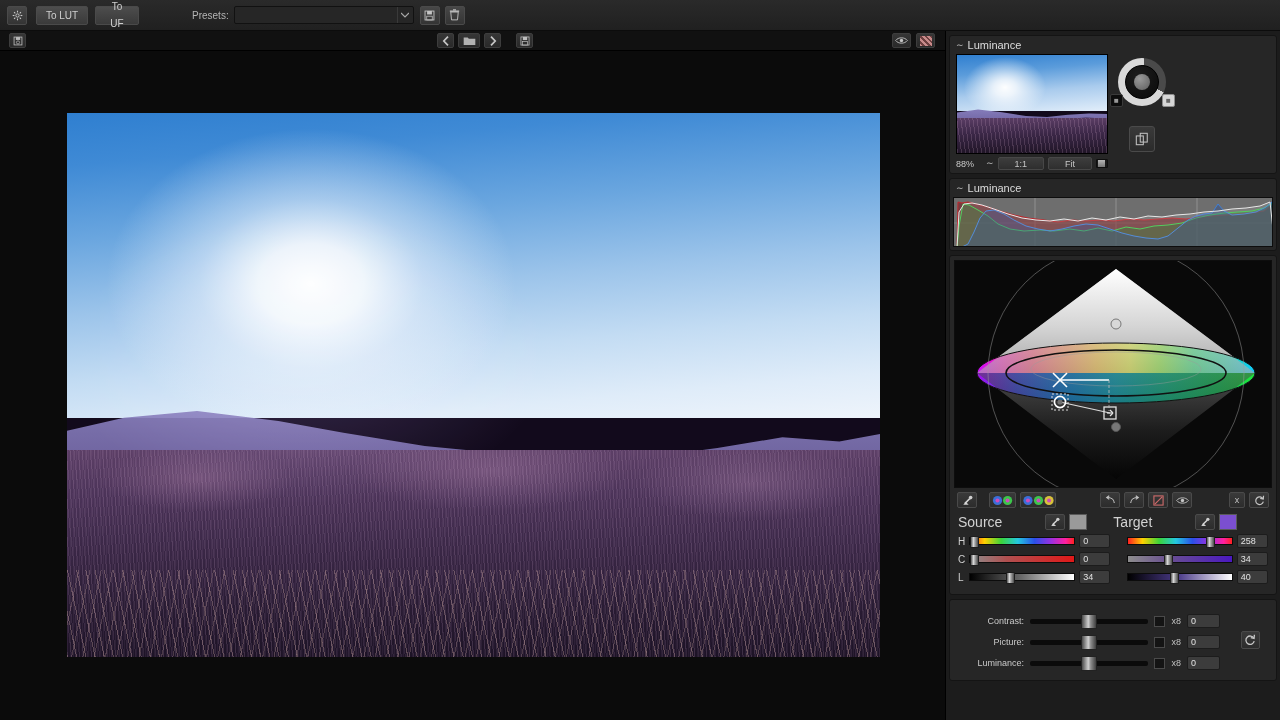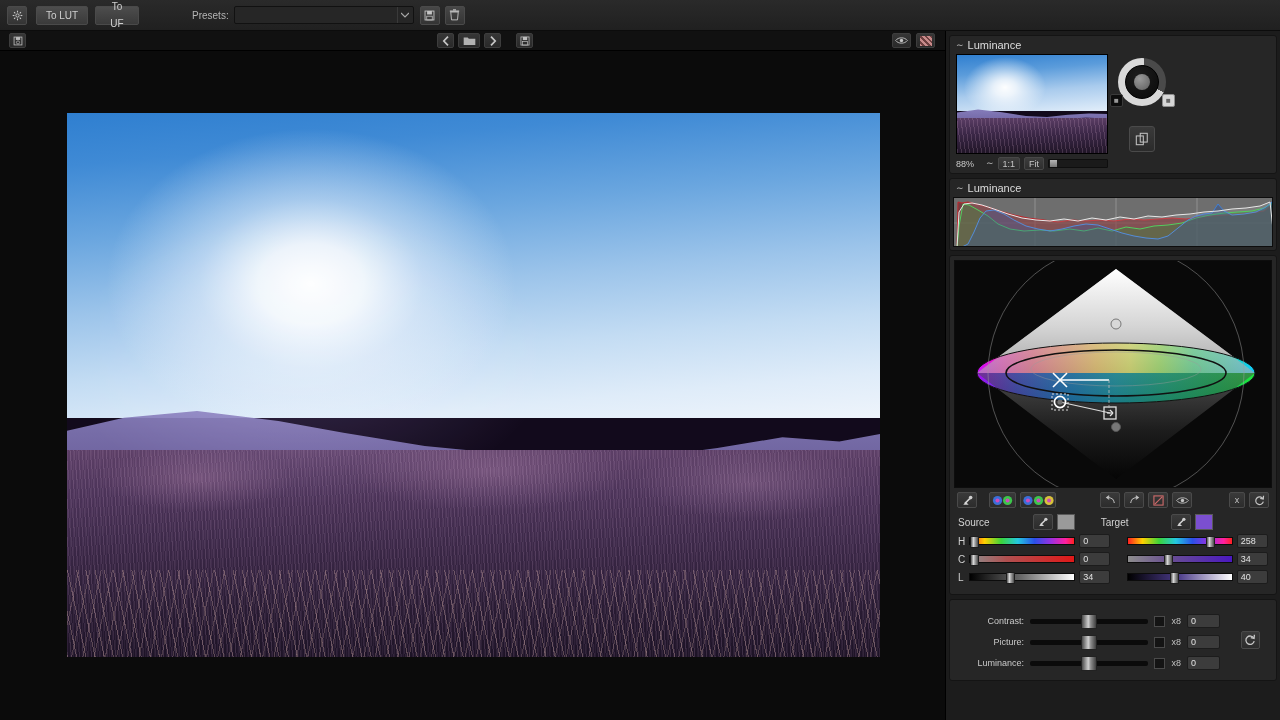--- a/index.html
+++ b/index.html
@@ -172,21 +172,21 @@
     position:absolute; left:0; top:64%; width:100%; height:36%;
     background:
       repeating-linear-gradient(82deg, rgba(205,165,195,.2) 0 1px, rgba(0,0,0,0) 1px 4px),
       linear-gradient(180deg,#5a3d64 0%, #3b2747 45%, #201527 100%);
   }
   .zoom-row { display: flex; align-items: center; gap: 4px; margin-top: 3px; }
   .zoom-pct { color: #c9c9c9; font-size: 9px; width: 26px; }
   .zbtn {
     border: 1px solid #474747; border-radius: 2px;
     background: linear-gradient(#3d3d3d,#2e2e2e); color: #c6c6c6;
-    font-size: 9px; height: 13px; padding: 0 4px;
+    font-size: 9px; height: 13px; padding: 0 16px;
     display: flex; align-items: center; justify-content: center; cursor: pointer;
   }
   .zslider { flex: 1; height: 9px; position: relative; background: #1a1a1a; border: 1px solid #0e0e0e; border-radius: 1px; }
   .zslider .kn { position: absolute; left: 1px; top: 0px; width: 7px; height: 7px; background: linear-gradient(#b5b5b5,#777); }
 
   .knob-wrap { position: relative; width: 48px; height: 48px; }
   .knob-ring {
     position: absolute; inset: 0; border-radius: 50%;
     background: conic-gradient(from 215deg, #d9d9d9 0deg 150deg, #4a4a4a 150deg 260deg, #d9d9d9 260deg 360deg);
   }
@@ -218,21 +218,21 @@
 
   .tool-row { display: flex; align-items: center; gap: 4px; margin-top: 4px; padding: 0 3px; }
   .tbtn {
     width: 20px; height: 16px; border: 1px solid #4a4a4a; border-radius: 2px;
     background: linear-gradient(#3a3a3a,#2c2c2c); color: #c2c2c2; font-size: 9px;
     display:flex; align-items:center; justify-content:center; cursor:pointer;
   }
   .tbtn.wide { width: 27px; }
 
   .st-head { display:flex; align-items:center; margin-top:6px; padding:0 4px; }
-  .st-label { color:#d2d2d2; font-size:10px; }
+  .st-label { color:#d2d2d2; font-size:14px; }
   .swatch { width: 18px; height: 16px; border: 1px solid #5a5a5a; }
 
   .slider-row { display:flex; align-items:center; gap:4px; margin-top:4px; padding:0 4px; }
   .ch { color:#d0d0d0; font-size:10px; width:8px; }
   .track { height:8px; position:relative; border:1px solid #0c0c0c; }
   .knb {
     position:absolute; top:-2px; width:9px; height:12px;
     background: linear-gradient(90deg,#555 0%, #d8d8d8 35%, #9d9d9d 60%, #4b4b4b 100%);
     border:1px solid #1e1e1e;
   }

